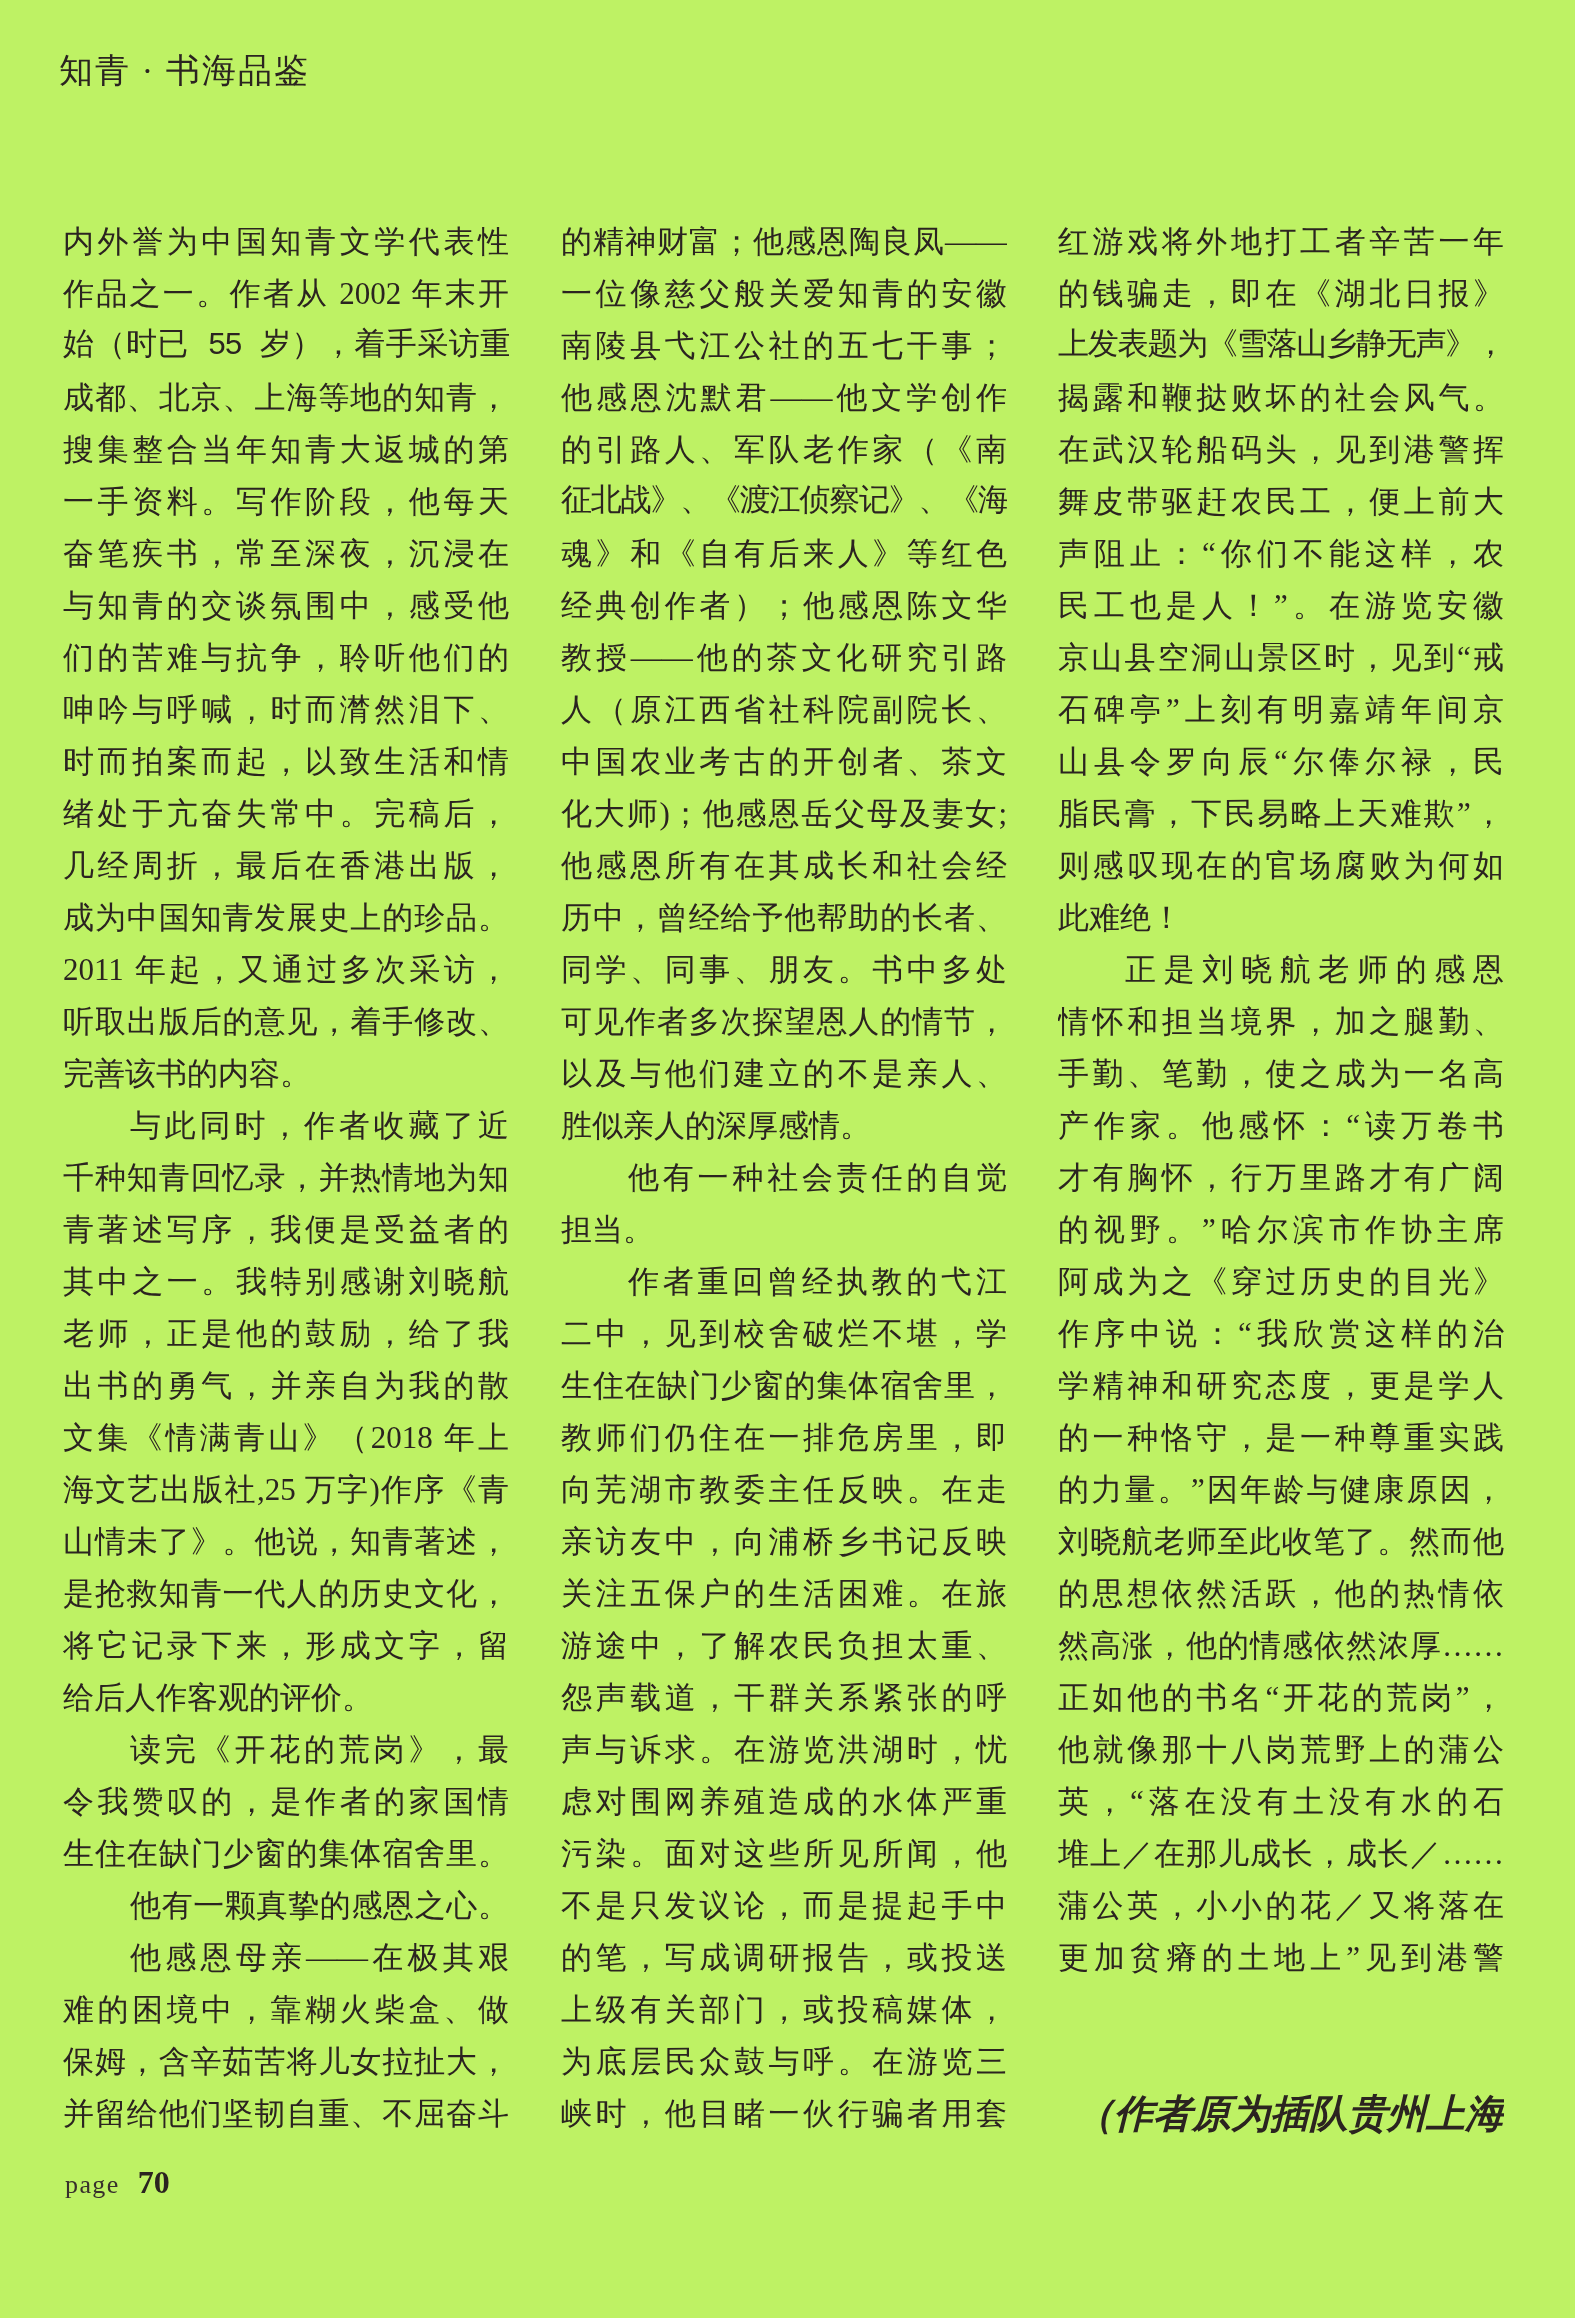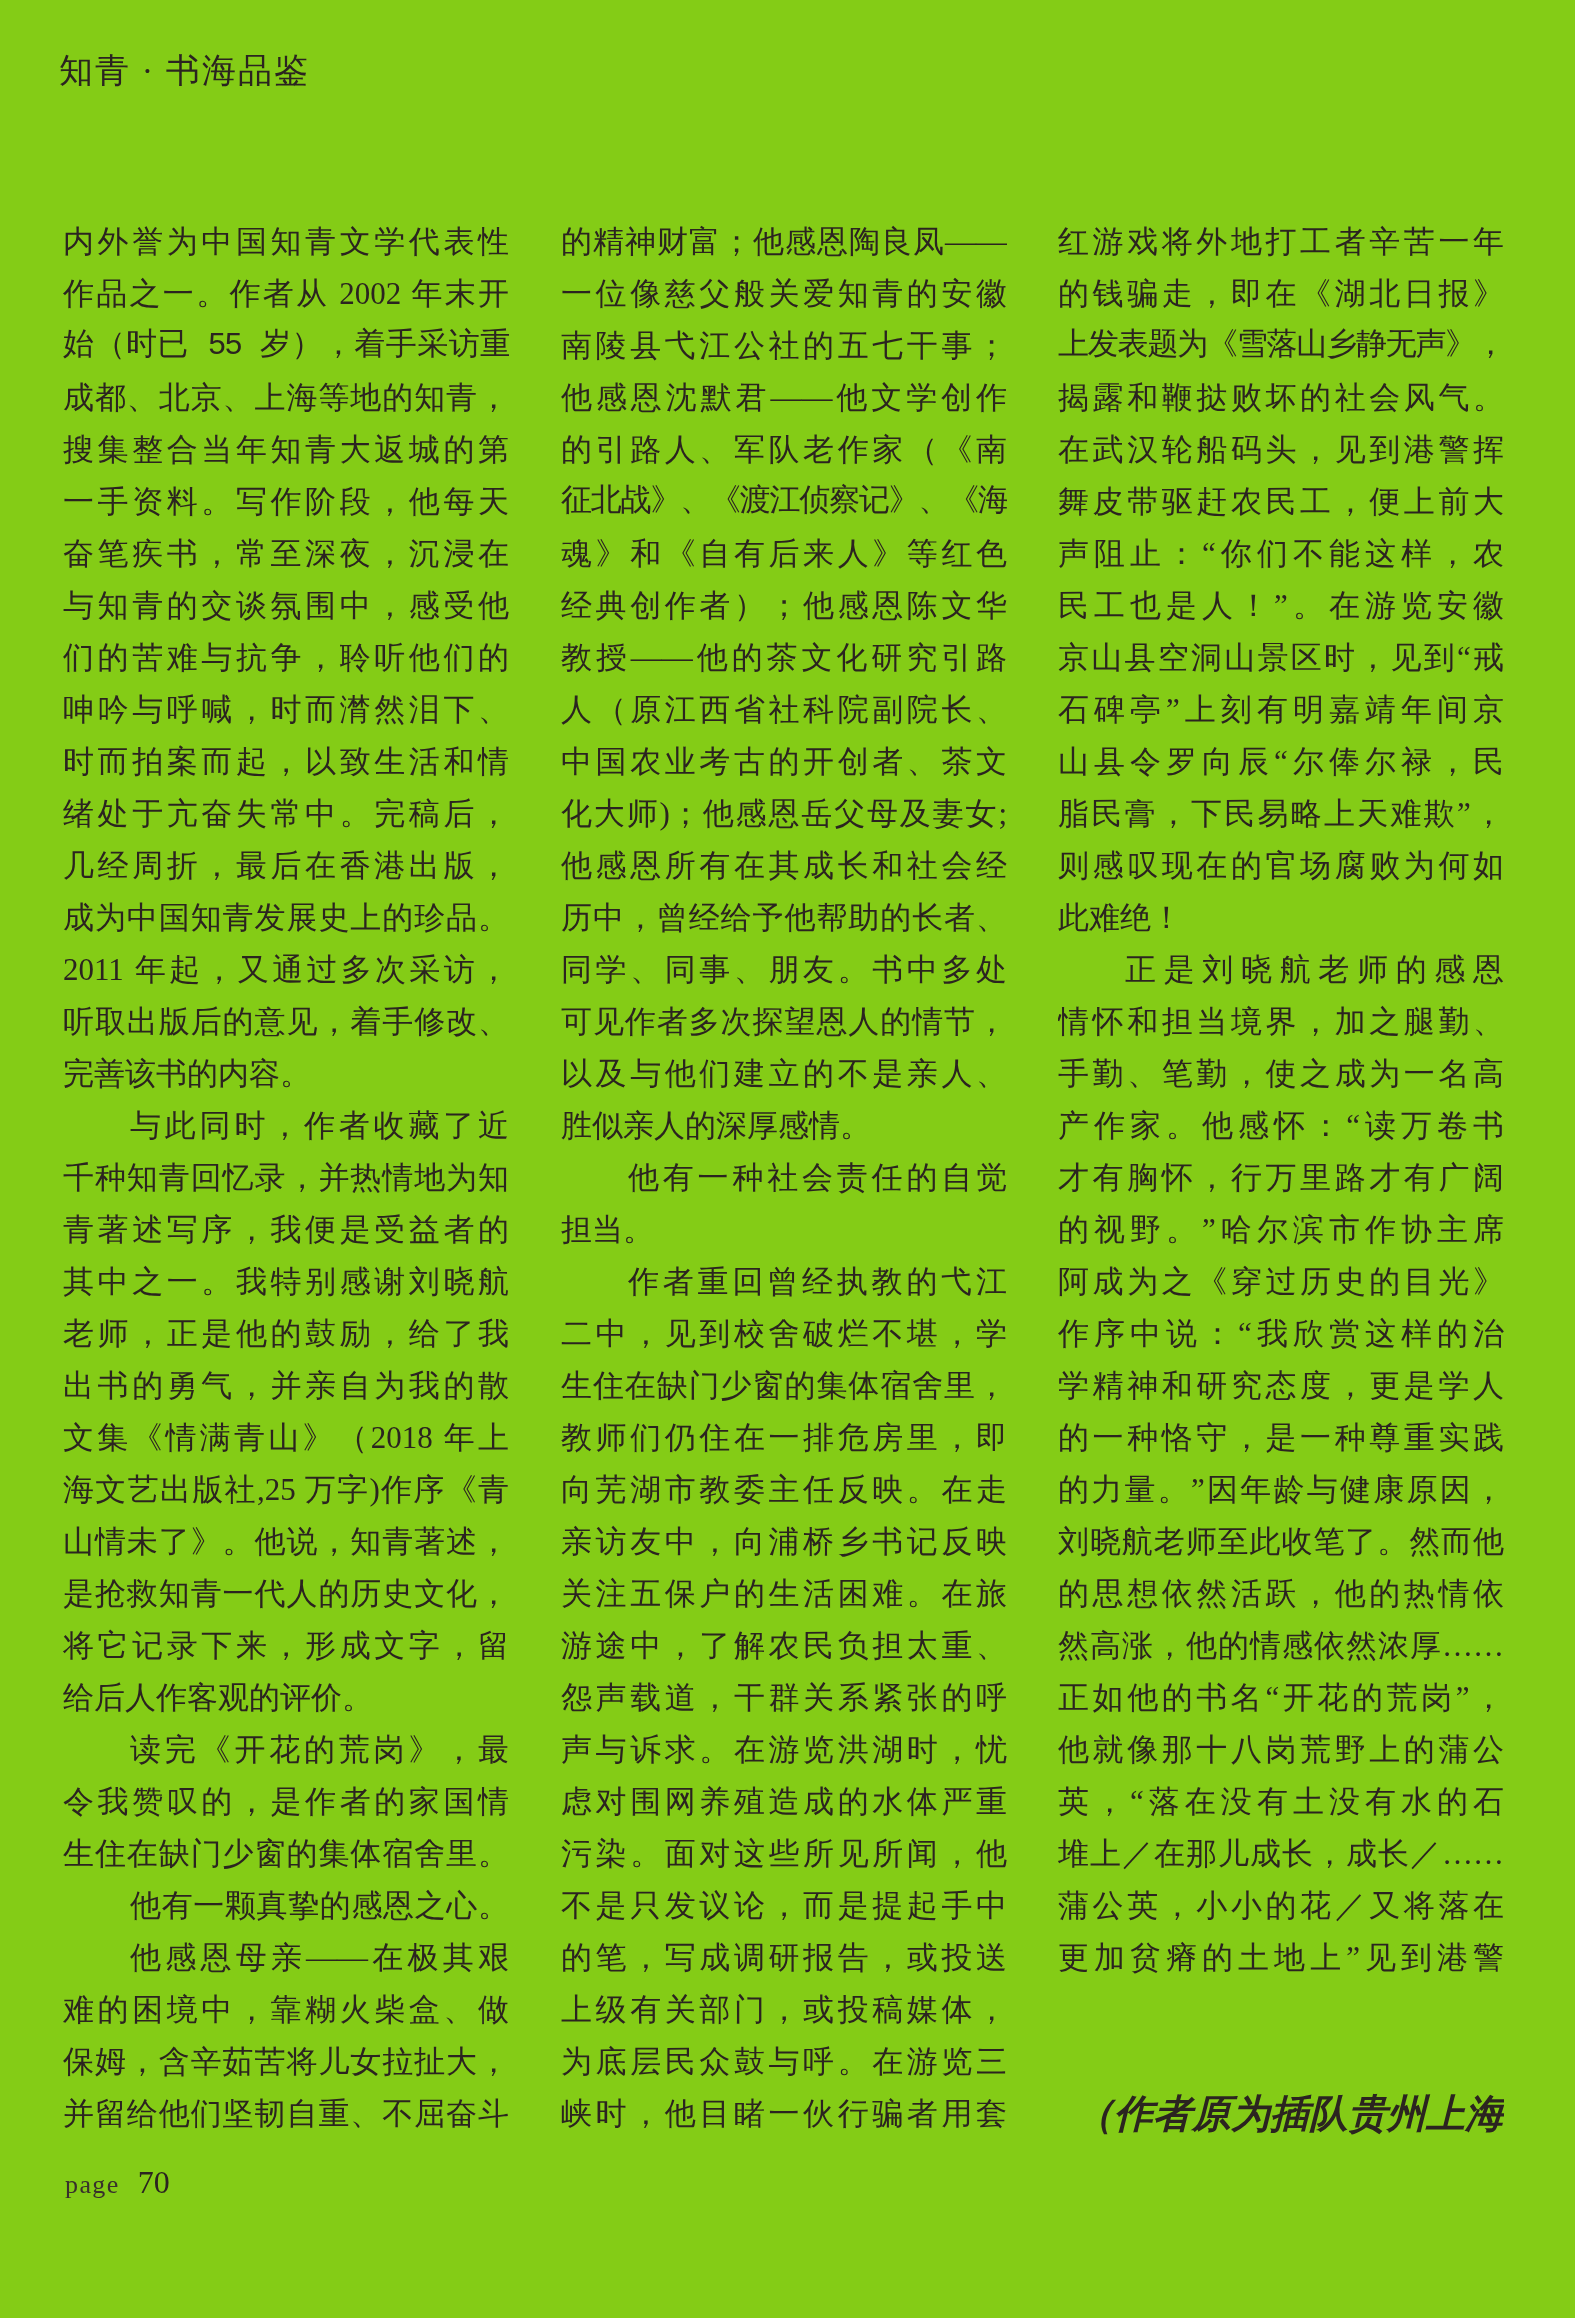--- a/index.html
+++ b/index.html
@@ -4,21 +4,21 @@
 <style>
   html, body {
     margin: 0;
     padding: 0;
     background: #ffffff;
   }
   .page {
     position: relative;
     width: 1576px;
     height: 2319px;
-    background: #84cc16;
+    background: #bef264;
     overflow: hidden;
     font-family: "Liberation Serif", "DejaVu Serif", serif;
     color: #2b2420;
   }
   .header {
     position: absolute;
     left: 59px;
     top: 48px;
     font-size: 34px;
     letter-spacing: 2.1px;
@@ -66,21 +66,21 @@
     top: 2164px;
     white-space: nowrap;
   }
   .pg-label {
     font-size: 26px;
     color: #38302c;
     letter-spacing: 1.4px;
   }
   .pg-num {
     font-size: 32px;
-    font-weight: 400;
+    font-weight: 700;
     margin-left: 18px;
     color: #2b2420;
     margin-top: 20px;
   }
 </style>
 </head>
 <body>
 
 <div class="page">
   <div class="header">知青 · 书海品鉴</div>

